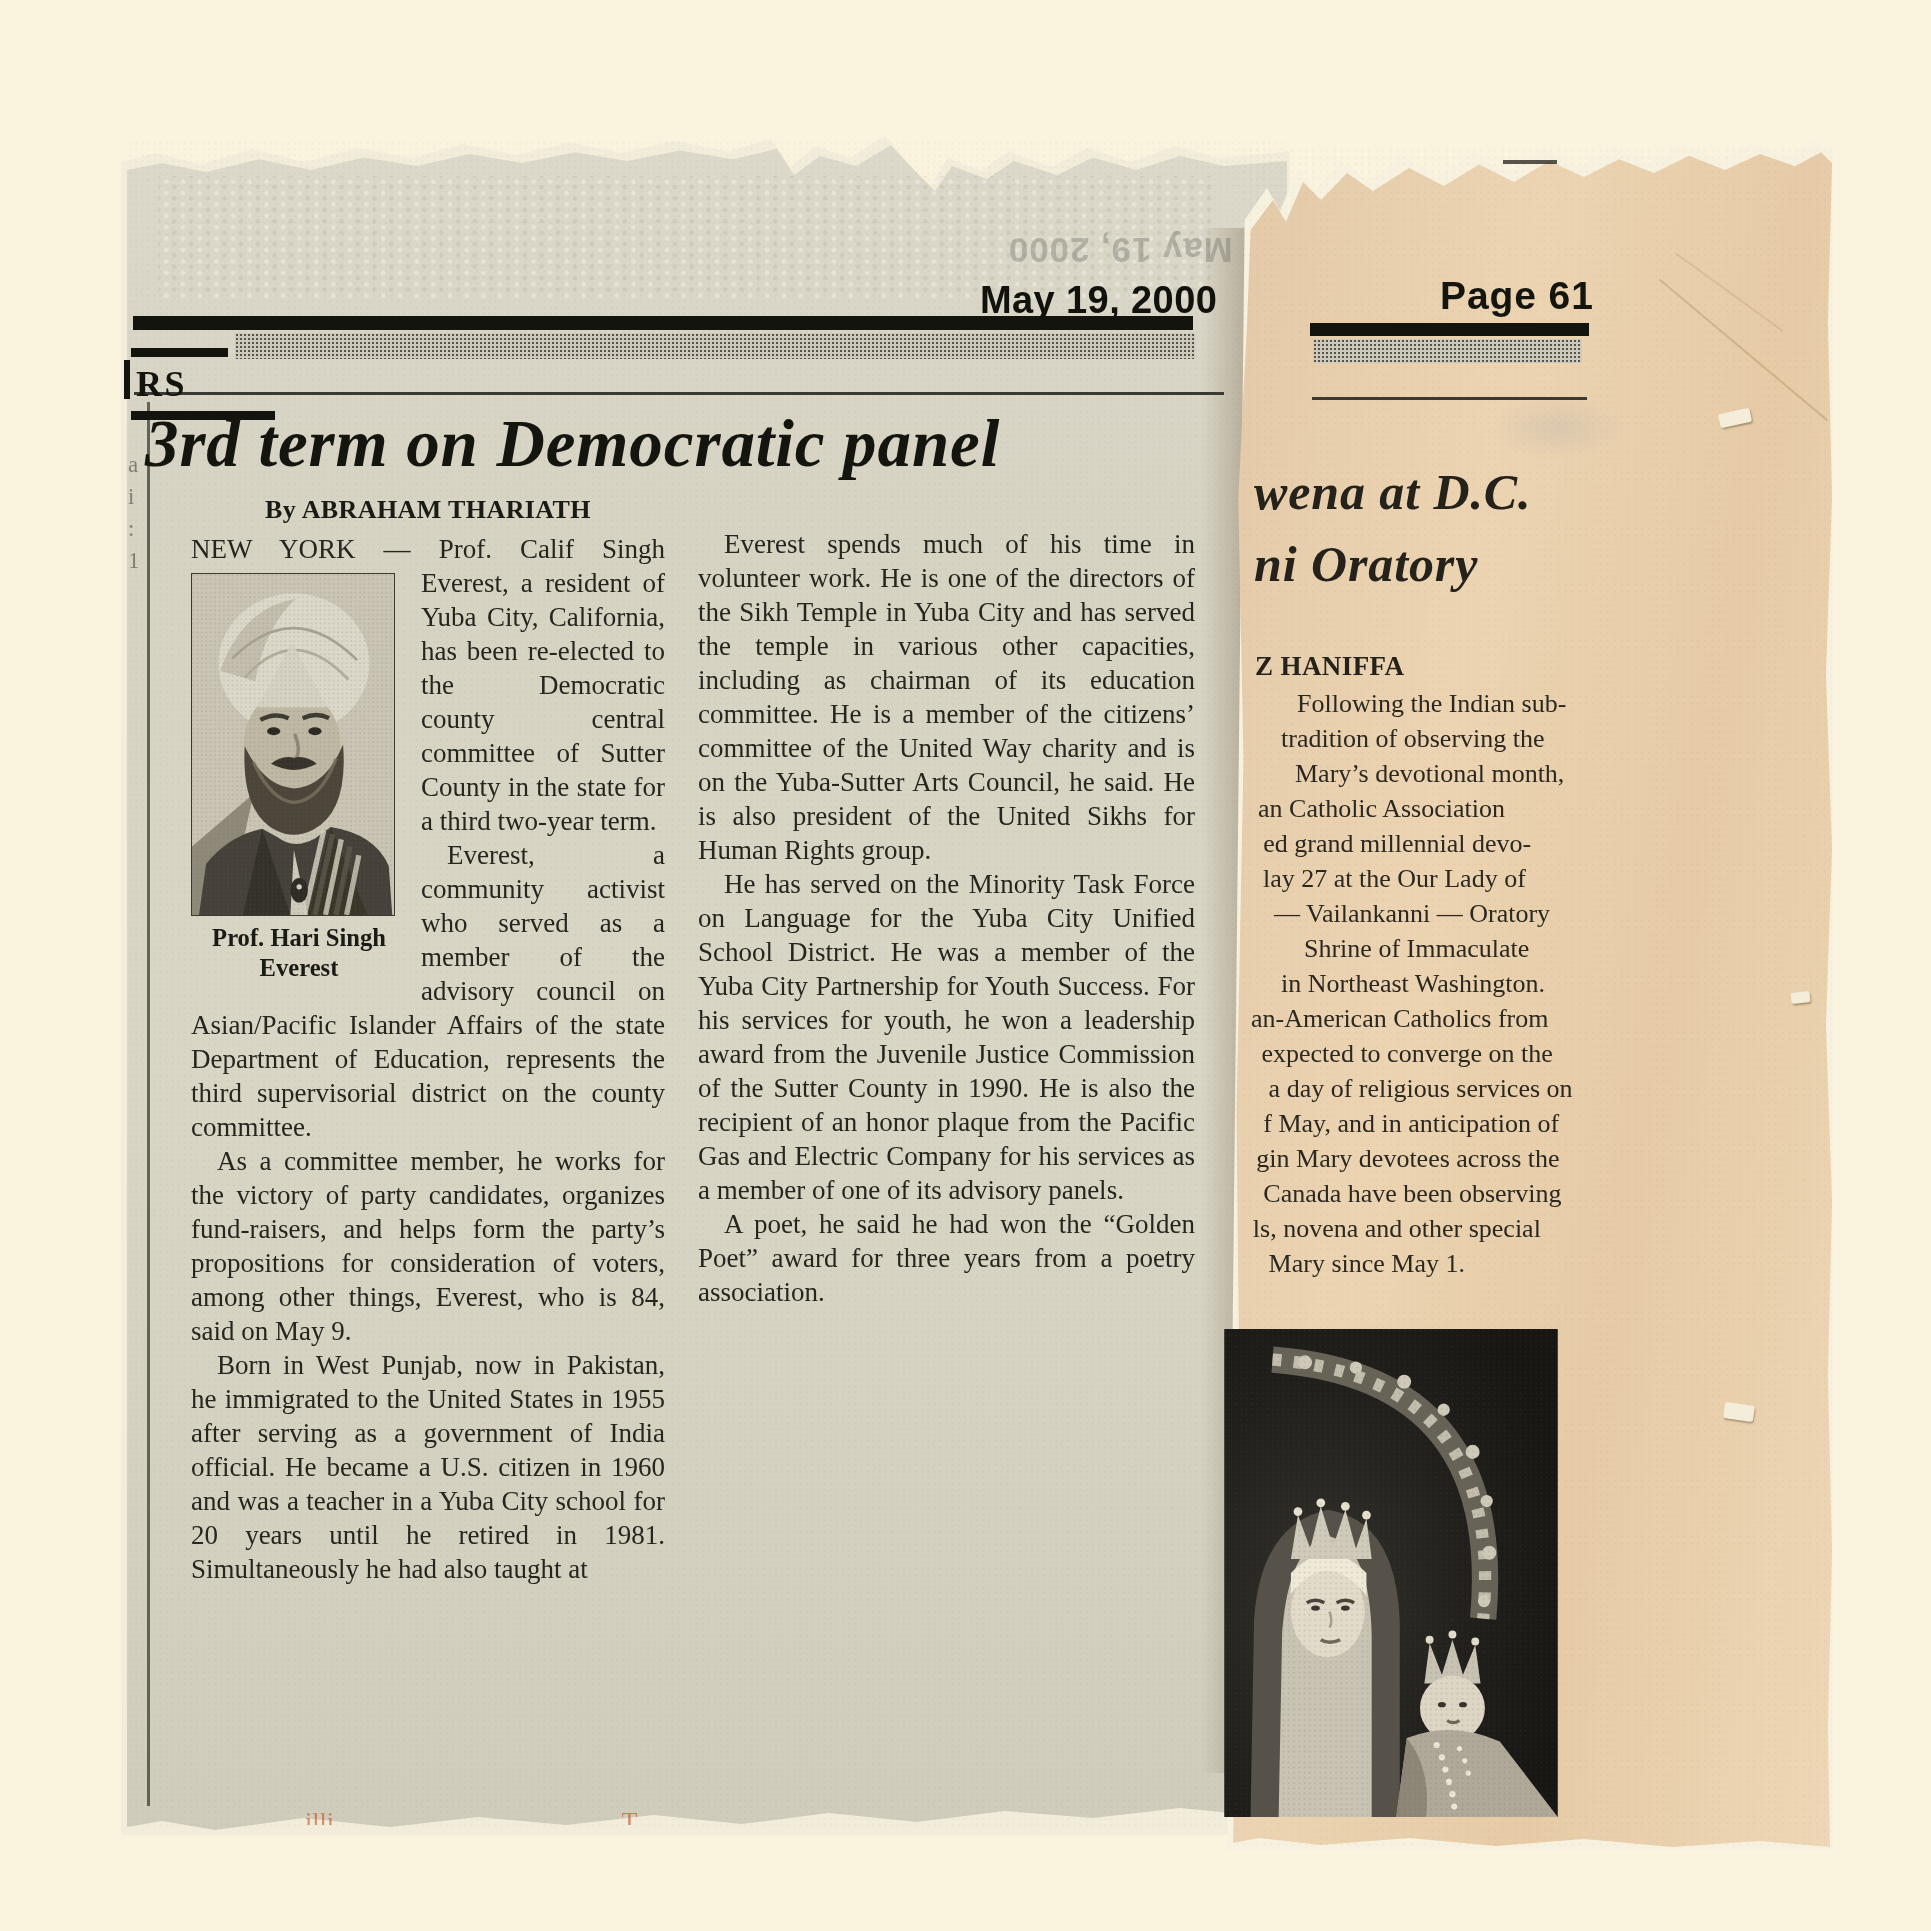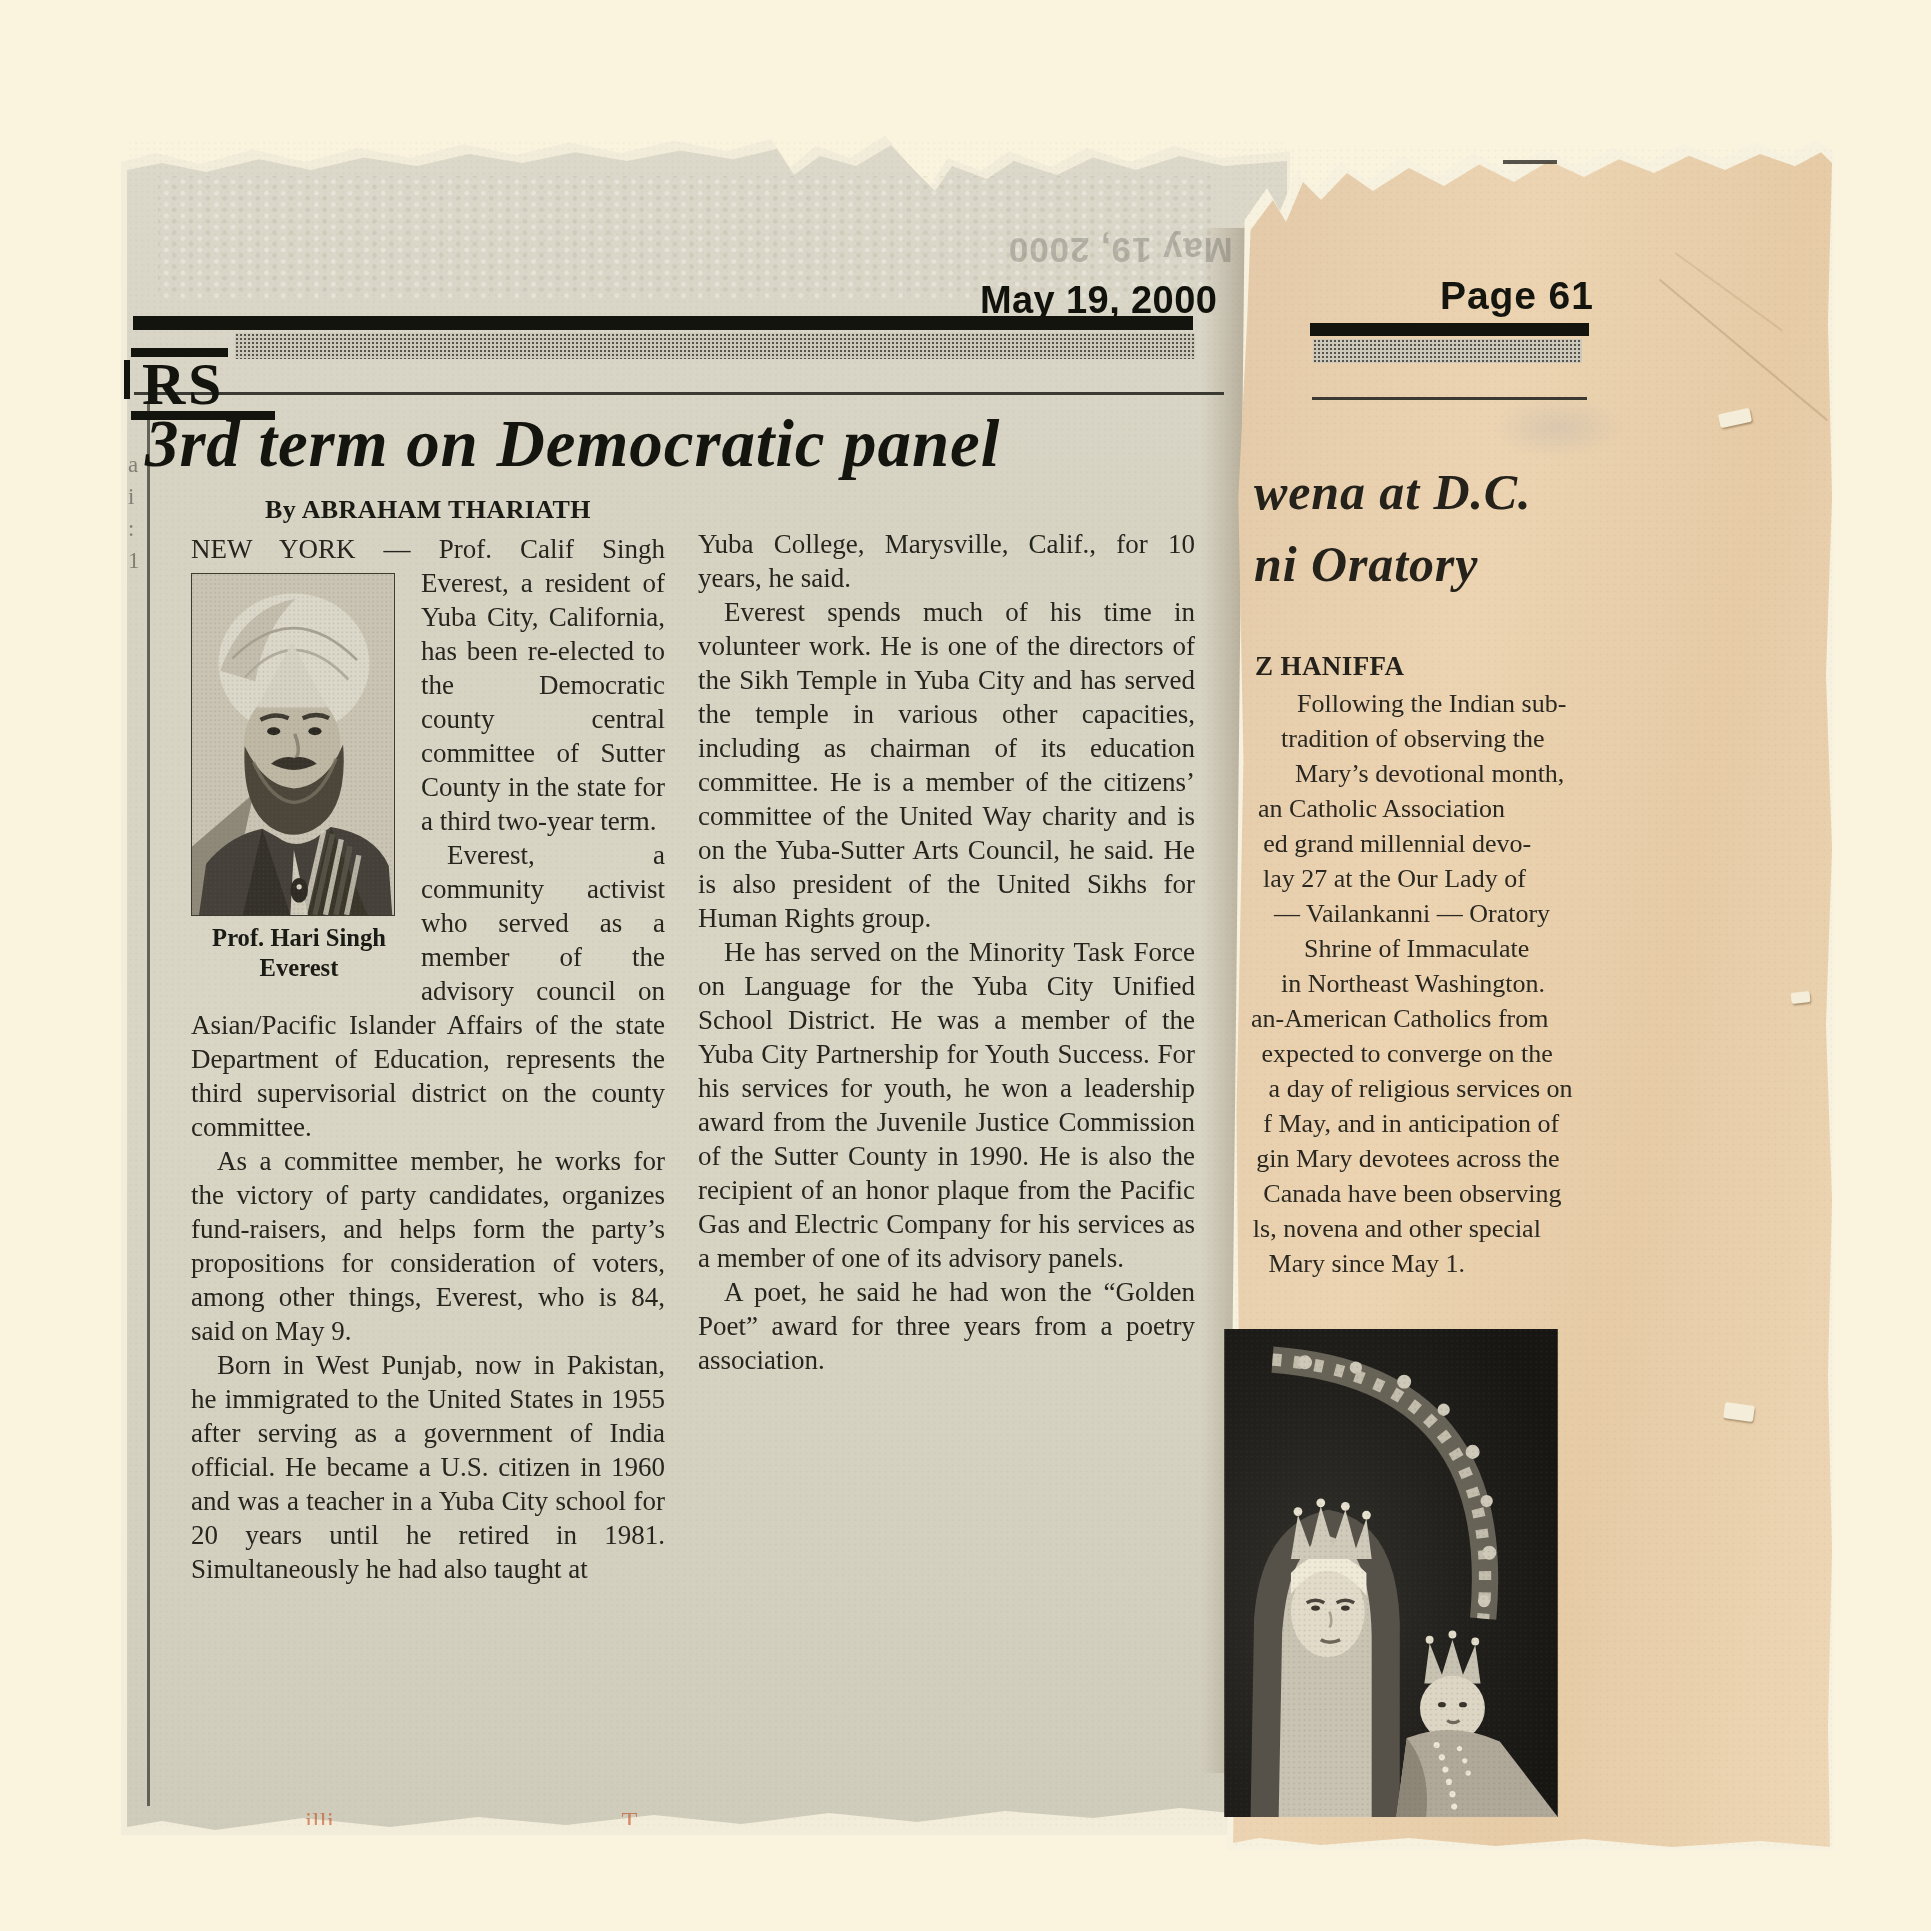--- a/index.html
+++ b/index.html
@@ -53,21 +53,21 @@
   #band-main{left:235px;top:333px;width:960px;height:25.5px;z-index:4;}
   #rule-thin-main{left:134px;top:392px;width:1090px;height:2.6px;z-index:4;}
   #rule-thick-tan{left:1310px;top:323px;width:279px;height:13px;z-index:7;}
   #band-tan{left:1313px;top:339px;width:269px;height:24px;z-index:7;}
   #rule-thin-tan{left:1312px;top:397px;width:275px;height:2.6px;z-index:7;}
   #tan-topline{position:absolute;left:1503px;top:160px;width:54px;height:3.5px;background:#2e2c26;z-index:7;opacity:.8;}
 
   #rs-box{position:absolute;left:131px;top:348px;z-index:5;width:144px;}
   #rs-box .bar{height:8.8px;background:#14140f;}
   #rs-box .bar.top{width:97px;}
-  #rs-text{font-weight:900;font-size:60px;line-height:54px;color:#14140f;letter-spacing:2.6px;padding-left:11px;}
+  #rs-text{font-weight:900;font-size:36px;line-height:54px;color:#14140f;letter-spacing:2.6px;padding-left:5px;}
   #rs-sliver{position:absolute;left:-7px;top:12.3px;width:6.1px;height:39px;background:#14140f;}
 
   #col-rule{position:absolute;left:147px;top:402px;width:2.6px;height:1404px;background:#3c3c35;opacity:.75;z-index:4;}
   #margin-frags{position:absolute;left:128px;top:449px;z-index:4;font-size:23px;color:#3c3b33;opacity:.55;}
   .mfrag{height:32px;line-height:32px;}
 
   
   .ink{color:#26261f;}
   #headline-main{position:absolute;left:145px;top:407px;width:1080px;z-index:5;text-align:left;
     font-style:italic;font-weight:bold;font-size:67px;line-height:1.1;letter-spacing:0.9px;color:#15150f;}
@@ -201,21 +201,20 @@
         <div>Everest</div>
       </div>
     </div>
     <p>Everest, a resident of Yuba City, California, has been re-elected to the Democratic county central committee of Sutter County in the state for a third two-year term.</p>
     <p class="indent">Everest, a community activist who served as a member of the advisory council on Asian/Pacific Islander Affairs of the state Department of Education, represents the third supervisorial district on the county committee.</p>
     <p class="indent">As a committee member, he works for the victory of party candidates, organizes fund-raisers, and helps form the party’s propositions for consideration of voters, among other things, Everest, who is 84, said on May 9.</p>
     <p class="indent">Born in West Punjab, now in Pakistan, he immigrated to the United States in 1955 after serving as a government of India official. He became a U.S. citizen in 1960 and was a teacher in a Yuba City school for 20 years until he retired in 1981. Simultaneously he had also taught at</p>
   </div>
 
   <div id="col2" class="ink">
-    <p>Yuba College, Marysville, Calif., for 10 years, he said.</p>
     <p class="indent">Everest spends much of his time in volunteer work. He is one of the directors of the Sikh Temple in Yuba City and has served the temple in various other capacities, including as chairman of its education committee. He is a member of the citizens’ committee of the United Way charity and is on the Yuba-Sutter Arts Council, he said. He is also president of the United Sikhs for Human Rights group.</p>
     <p class="indent">He has served on the Minority Task Force on Language for the Yuba City Unified School District. He was a member of the Yuba City Partnership for Youth Success. For his services for youth, he won a leadership award from the Juvenile Justice Commission of the Sutter County in 1990. He is also the recipient of an honor plaque from the Pacific Gas and Electric Company for his services as a member of one of its advisory panels.</p>
     <p class="indent">A poet, he said he had won the “Golden Poet” award for three years from a poetry association.</p>
   </div>
 
   <div id="bottom-frags">
     <span class="bfrag">illi</span>
     <span class="bfrag">T</span>
   </div>
 

